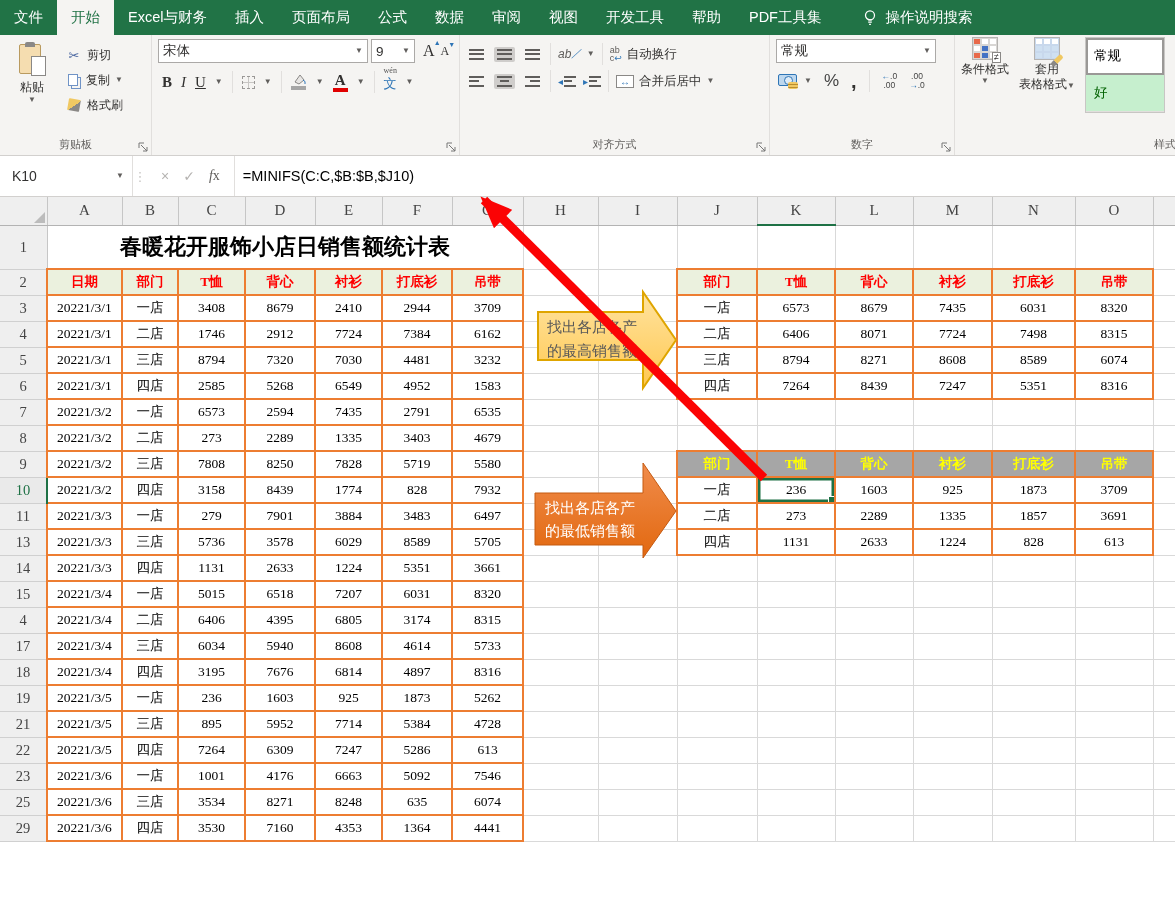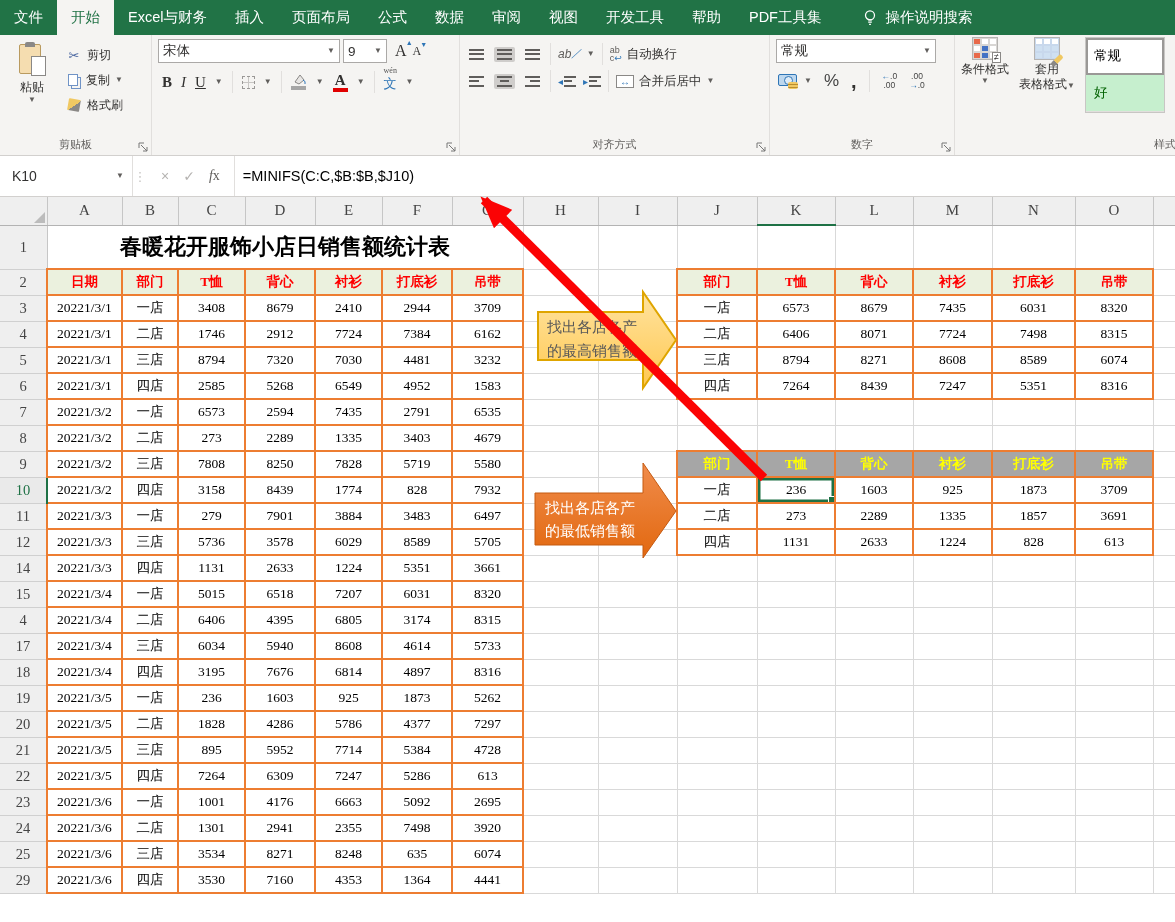--- a/index.html
+++ b/index.html
@@ -29,21 +29,21 @@
   .clip-page { position:absolute; right:1px; bottom:0; width:15px; height:20px; background:#fff; border:1px solid #8a8886; }
   .smallcol { display:flex; flex-direction:column; gap:3px; padding:5px 0 0 8px; }
   .sbtn { display:flex; align-items:center; gap:5px; font-size:12px; color:#323130; height:22px; }
   .sbtn .ic { width:16px; text-align:center; color:#4a66a0; font-size:13px; }
   .copyic { width:10px; height:12px; border:1px solid #7093c6; background:#fff; box-shadow:3px 3px 0 -1px #f5f4f2, 3px 3px 0 0 #7093c6; margin:0 3px 0 2px; }
   .brushic { width:12px; height:12px; margin:0 2px; background:linear-gradient(135deg,#f0c862 0 55%, #8a8886 55% 100%); transform:rotate(10deg); border-radius:1px; }
 
   .fontrow1 { display:flex; gap:3px; align-items:center; }
   .combo { background:#fff; border:1px solid #aba9a7; height:24px; display:flex; align-items:center; font-size:13.5px; color:#323130; padding:0 4px; justify-content:space-between; }
   .combo .dd { margin-left:4px; }
-  .c-fontname { width:182px; } .c-fontsize { width:44px; }
+  .c-fontname { width:210px; } .c-fontsize { width:44px; }
   .grow-icons { display:flex; align-items:center; gap:6px; margin-left:5px; font-family:"Liberation Serif",serif; color:#323130; }
   .bigA { font-size:16px; position:relative; } .smallA { font-size:12px; position:relative; }
   .bigA sup, .smallA sup { font-size:7px; color:#2e75b6; position:absolute; top:-3px; right:-6px; }
   .fontrow2 { display:flex; align-items:center; gap:9px; margin-top:8px; padding-left:4px; color:#323130; }
   .fb { font-family:"Liberation Serif",serif; font-size:15px; }
   .b-bold { font-weight:bold; } .b-italic { font-style:italic; }
   .b-under { text-decoration:underline; }
   .sep { width:1px; height:22px; background:#e1dfdd; }
   .borderic { width:13px; height:13px; border:1px dashed #9a9896; position:relative; }
   .borderic::before { content:""; position:absolute; left:50%; top:0; bottom:0; width:1px; background:#c8c6c4; }
@@ -666,21 +666,21 @@
             <td class=""></td>
             <td class="og">二店</td>
             <td class="og">273</td>
             <td class="og">2289</td>
             <td class="og">1335</td>
             <td class="og">1857</td>
             <td class="og">3691</td>
             <td class=""></td>
           </tr>
           <tr>
-            <th class="rh">12</th>
+            <th class="rh">13</th>
             <td class="og">20221/3/3</td>
             <td class="og">三店</td>
             <td class="og">5736</td>
             <td class="og">3578</td>
             <td class="og">6029</td>
             <td class="og">8589</td>
             <td class="og">5705</td>
             <td class=""></td>
             <td class=""></td>
             <td class="og">四店</td>
@@ -799,39 +799,20 @@
             <td class=""></td>
             <td class=""></td>
             <td class=""></td>
             <td class=""></td>
             <td class=""></td>
             <td class=""></td>
             <td class=""></td>
             <td class=""></td>
           </tr>
           <tr>
-            <th class="rh">20</th>
-            <td class="og">20221/3/5</td>
-            <td class="og">二店</td>
-            <td class="og">1828</td>
-            <td class="og">4286</td>
-            <td class="og">5786</td>
-            <td class="og">4377</td>
-            <td class="og">7297</td>
-            <td class=""></td>
-            <td class=""></td>
-            <td class=""></td>
-            <td class=""></td>
-            <td class=""></td>
-            <td class=""></td>
-            <td class=""></td>
-            <td class=""></td>
-            <td class=""></td>
-          </tr>
-          <tr>
             <th class="rh">21</th>
             <td class="og">20221/3/5</td>
             <td class="og">三店</td>
             <td class="og">895</td>
             <td class="og">5952</td>
             <td class="og">7714</td>
             <td class="og">5384</td>
             <td class="og">4728</td>
             <td class=""></td>
             <td class=""></td>
@@ -863,40 +844,21 @@
             <td class=""></td>
           </tr>
           <tr>
             <th class="rh">23</th>
             <td class="og">20221/3/6</td>
             <td class="og">一店</td>
             <td class="og">1001</td>
             <td class="og">4176</td>
             <td class="og">6663</td>
             <td class="og">5092</td>
-            <td class="og">2695</td>
-            <td class=""></td>
-            <td class=""></td>
-            <td class=""></td>
-            <td class=""></td>
-            <td class=""></td>
-            <td class=""></td>
-            <td class=""></td>
-            <td class=""></td>
-            <td class=""></td>
-          </tr>
-          <tr>
-            <th class="rh">24</th>
-            <td class="og">20221/3/6</td>
-            <td class="og">二店</td>
-            <td class="og">1301</td>
-            <td class="og">2941</td>
-            <td class="og">2355</td>
-            <td class="og">7498</td>
-            <td class="og">3920</td>
+            <td class="og">7546</td>
             <td class=""></td>
             <td class=""></td>
             <td class=""></td>
             <td class=""></td>
             <td class=""></td>
             <td class=""></td>
             <td class=""></td>
             <td class=""></td>
             <td class=""></td>
           </tr>

